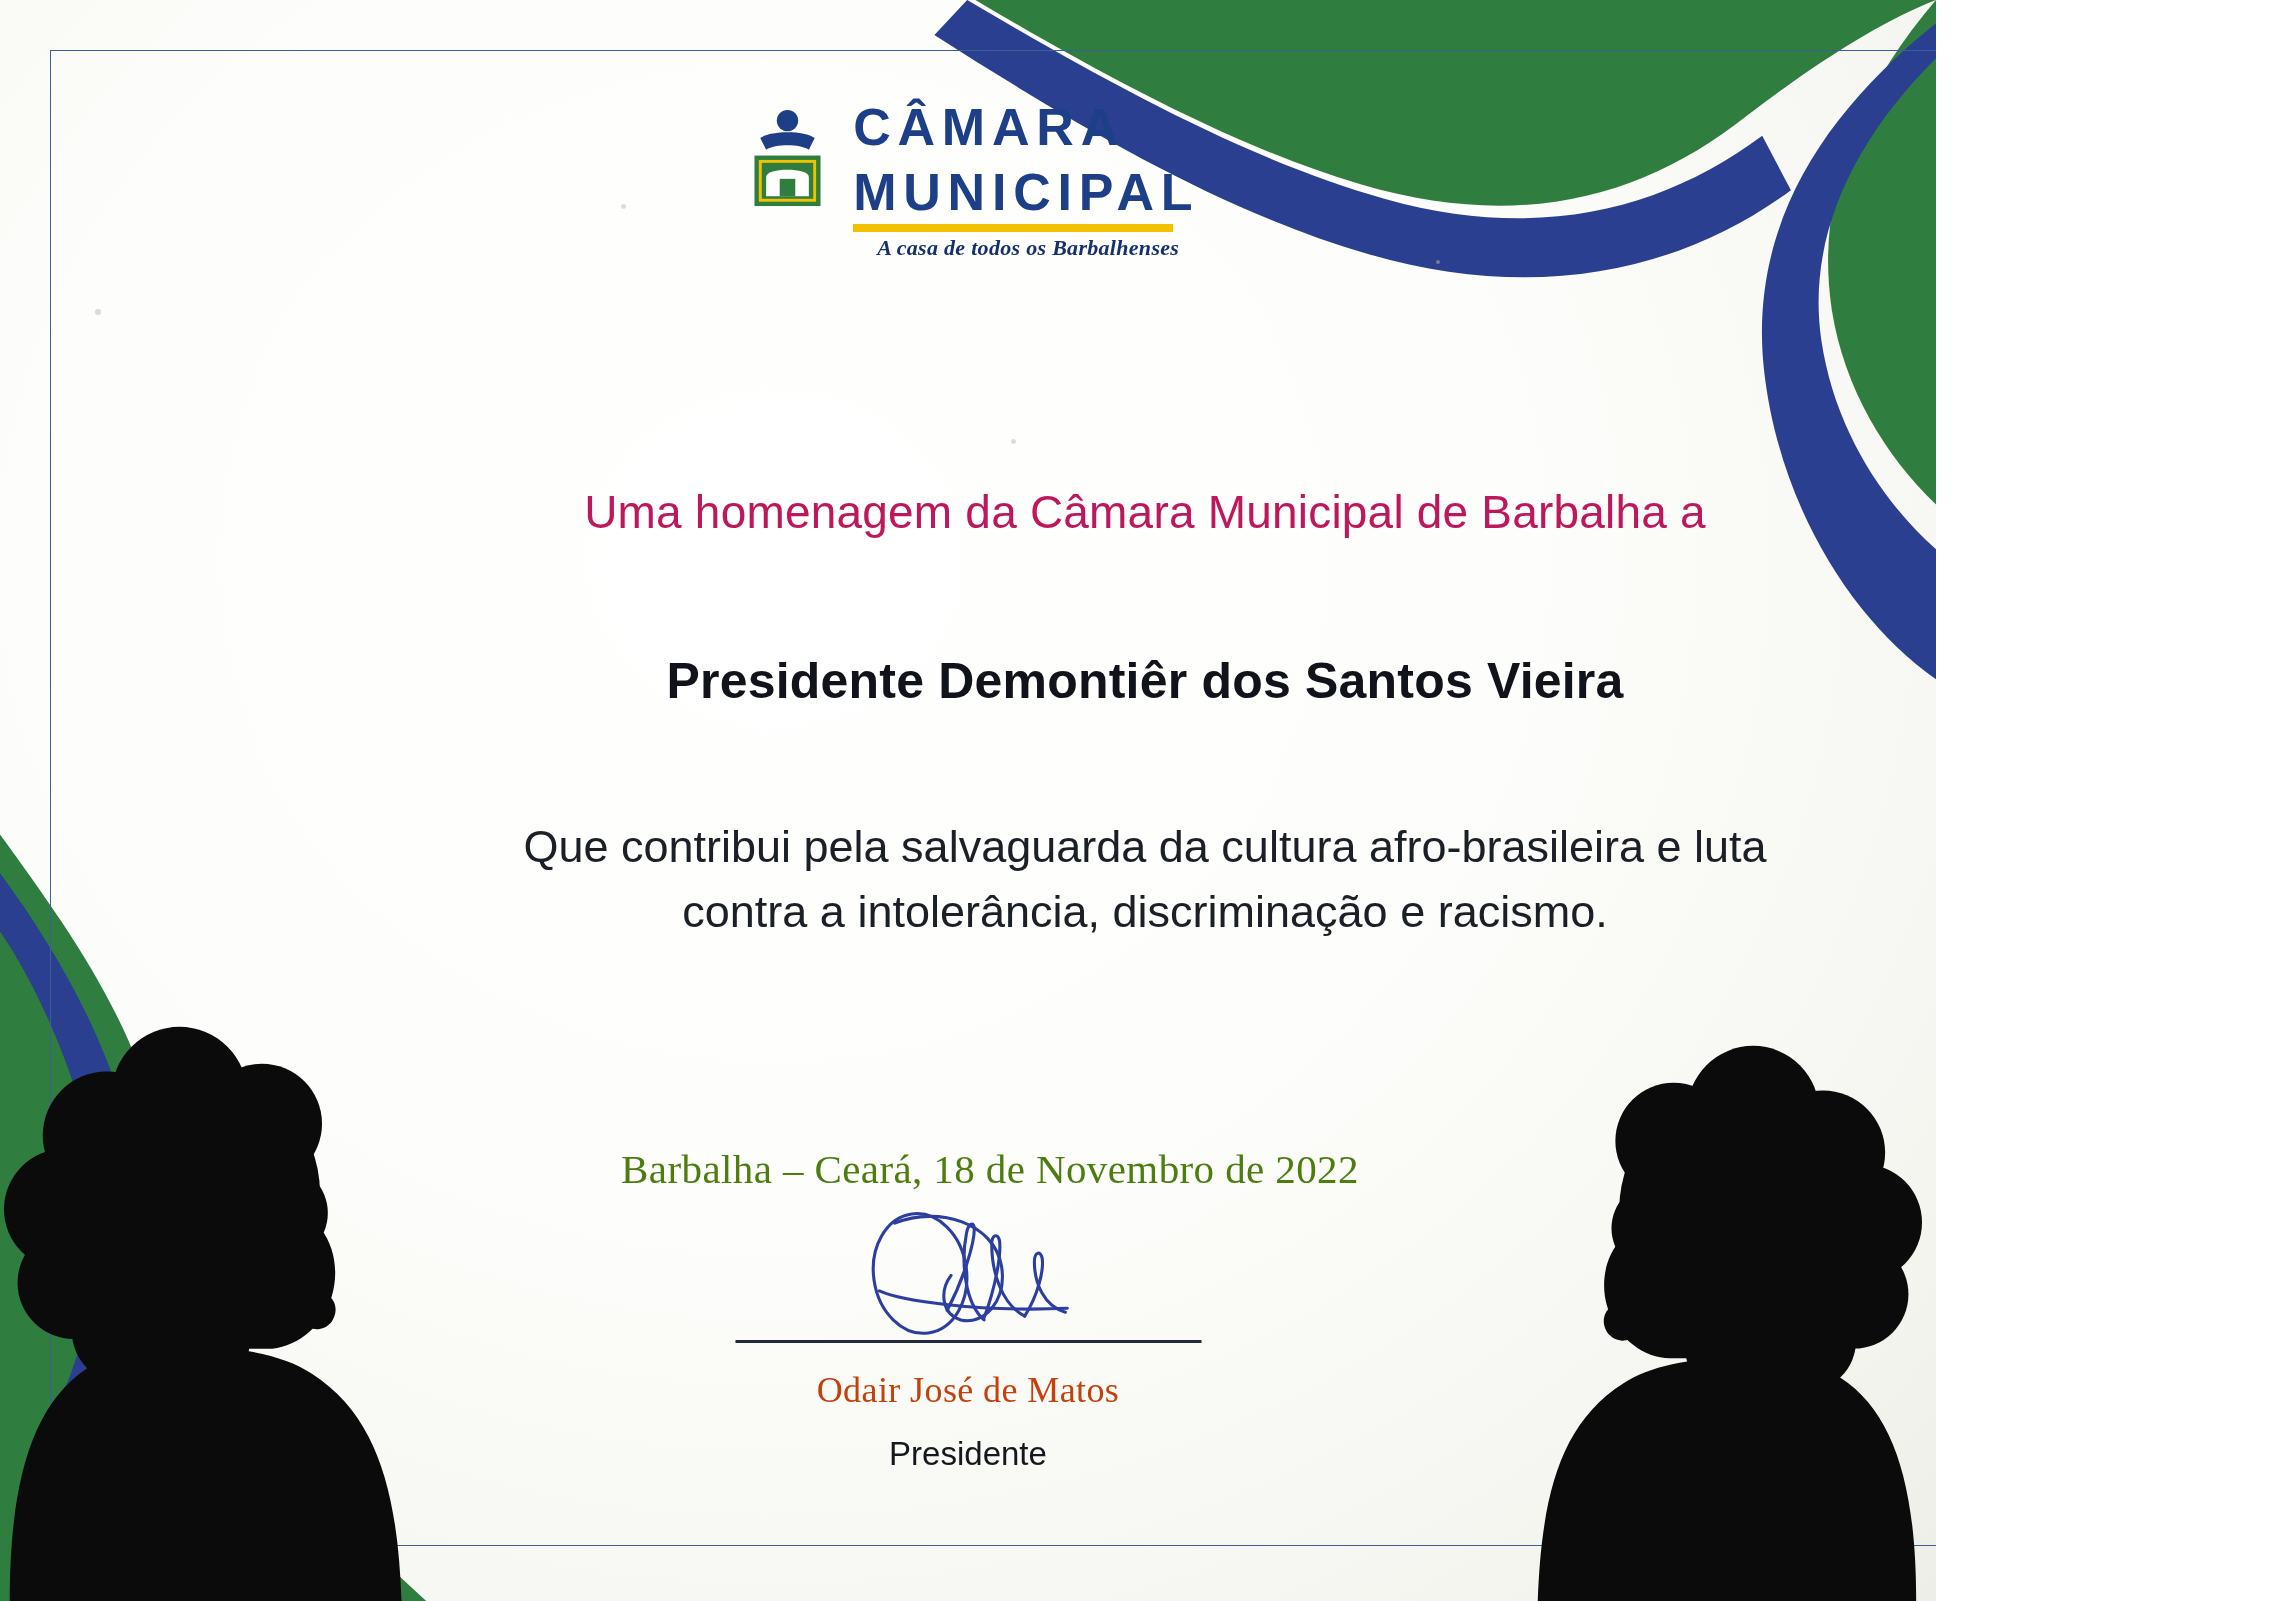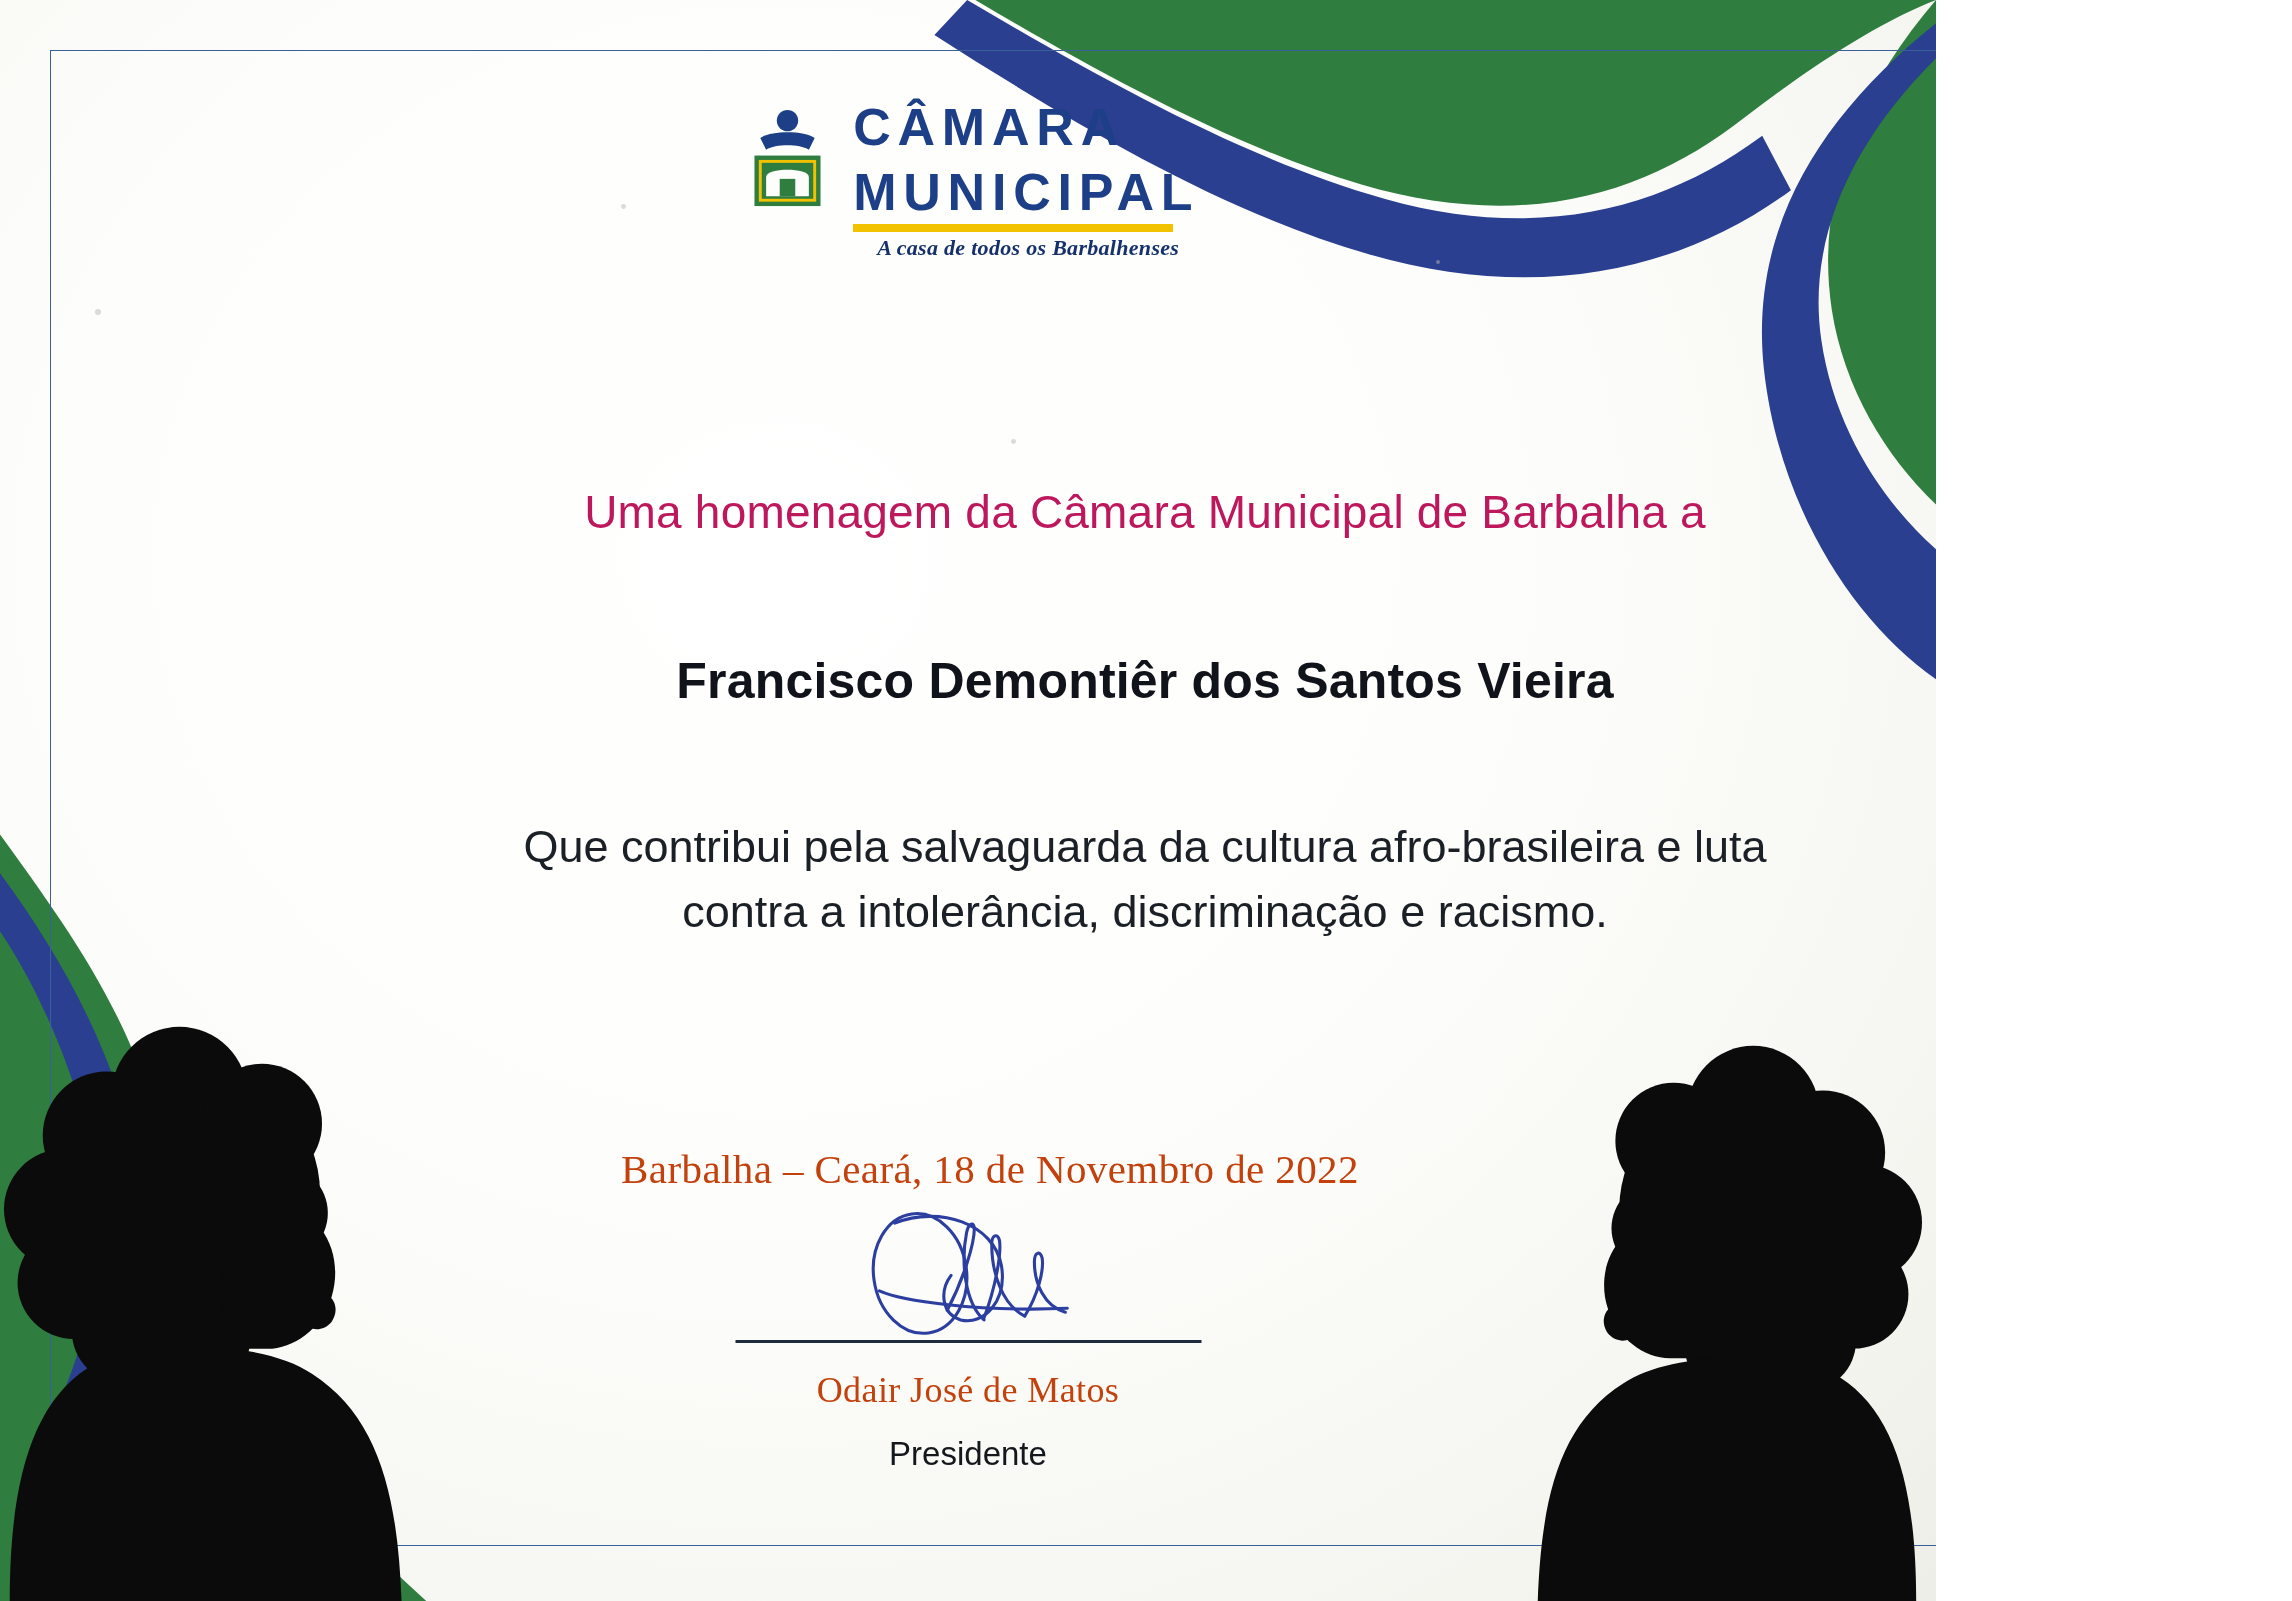--- a/index.html
+++ b/index.html
@@ -134,21 +134,21 @@
   }
 
   
   .place-date {
     position: absolute;
     left: 0; right: 0;
     top: 1145px;
     text-align: center;
     font-family: "Liberation Serif", serif;
     font-size: 41px;
-    color: #c2410c;
+    color: #4d7c0f;
     letter-spacing: 0.4px;
     margin-left: 44px;
   }
 
   
   .signature-area {
     position: absolute;
     left: 50%;
     transform: translateX(-50%);
     top: 1194px;
@@ -250,21 +250,21 @@
         <div class="logo-line1">CÂMARA</div>
         <div class="logo-line2">MUNICIPAL</div>
         <div class="logo-rule"></div>
         <div class="logo-slogan">A casa de todos os Barbalhenses</div>
       </div>
     </div>
   </div>
 
   <div class="body-text">
     <div class="line-intro">Uma homenagem da Câmara Municipal de Barbalha a</div>
-    <div class="line-name">Francisco Demontiêr dos Santos Vieira</div>
+    <div class="line-name">Presidente Demontiêr dos Santos Vieira</div>
     <div class="line-reason">Que contribui pela salvaguarda da cultura afro-brasileira e luta</div>
     <div class="line-reason" style="margin-top:5.8px;">contra a intolerância, discriminação e racismo.</div>
   </div>
 
   <div class="place-date">Barbalha – Ceará, 18 de Novembro de 2022</div>
 
   <div class="signature-area">
     <div class="signature-scribble">
       <svg width="349" height="155" viewBox="0 0 360 160" xmlns="http://www.w3.org/2000/svg">
         <g fill="none" stroke="#2c3fa0" stroke-width="3.2" stroke-linecap="round">

